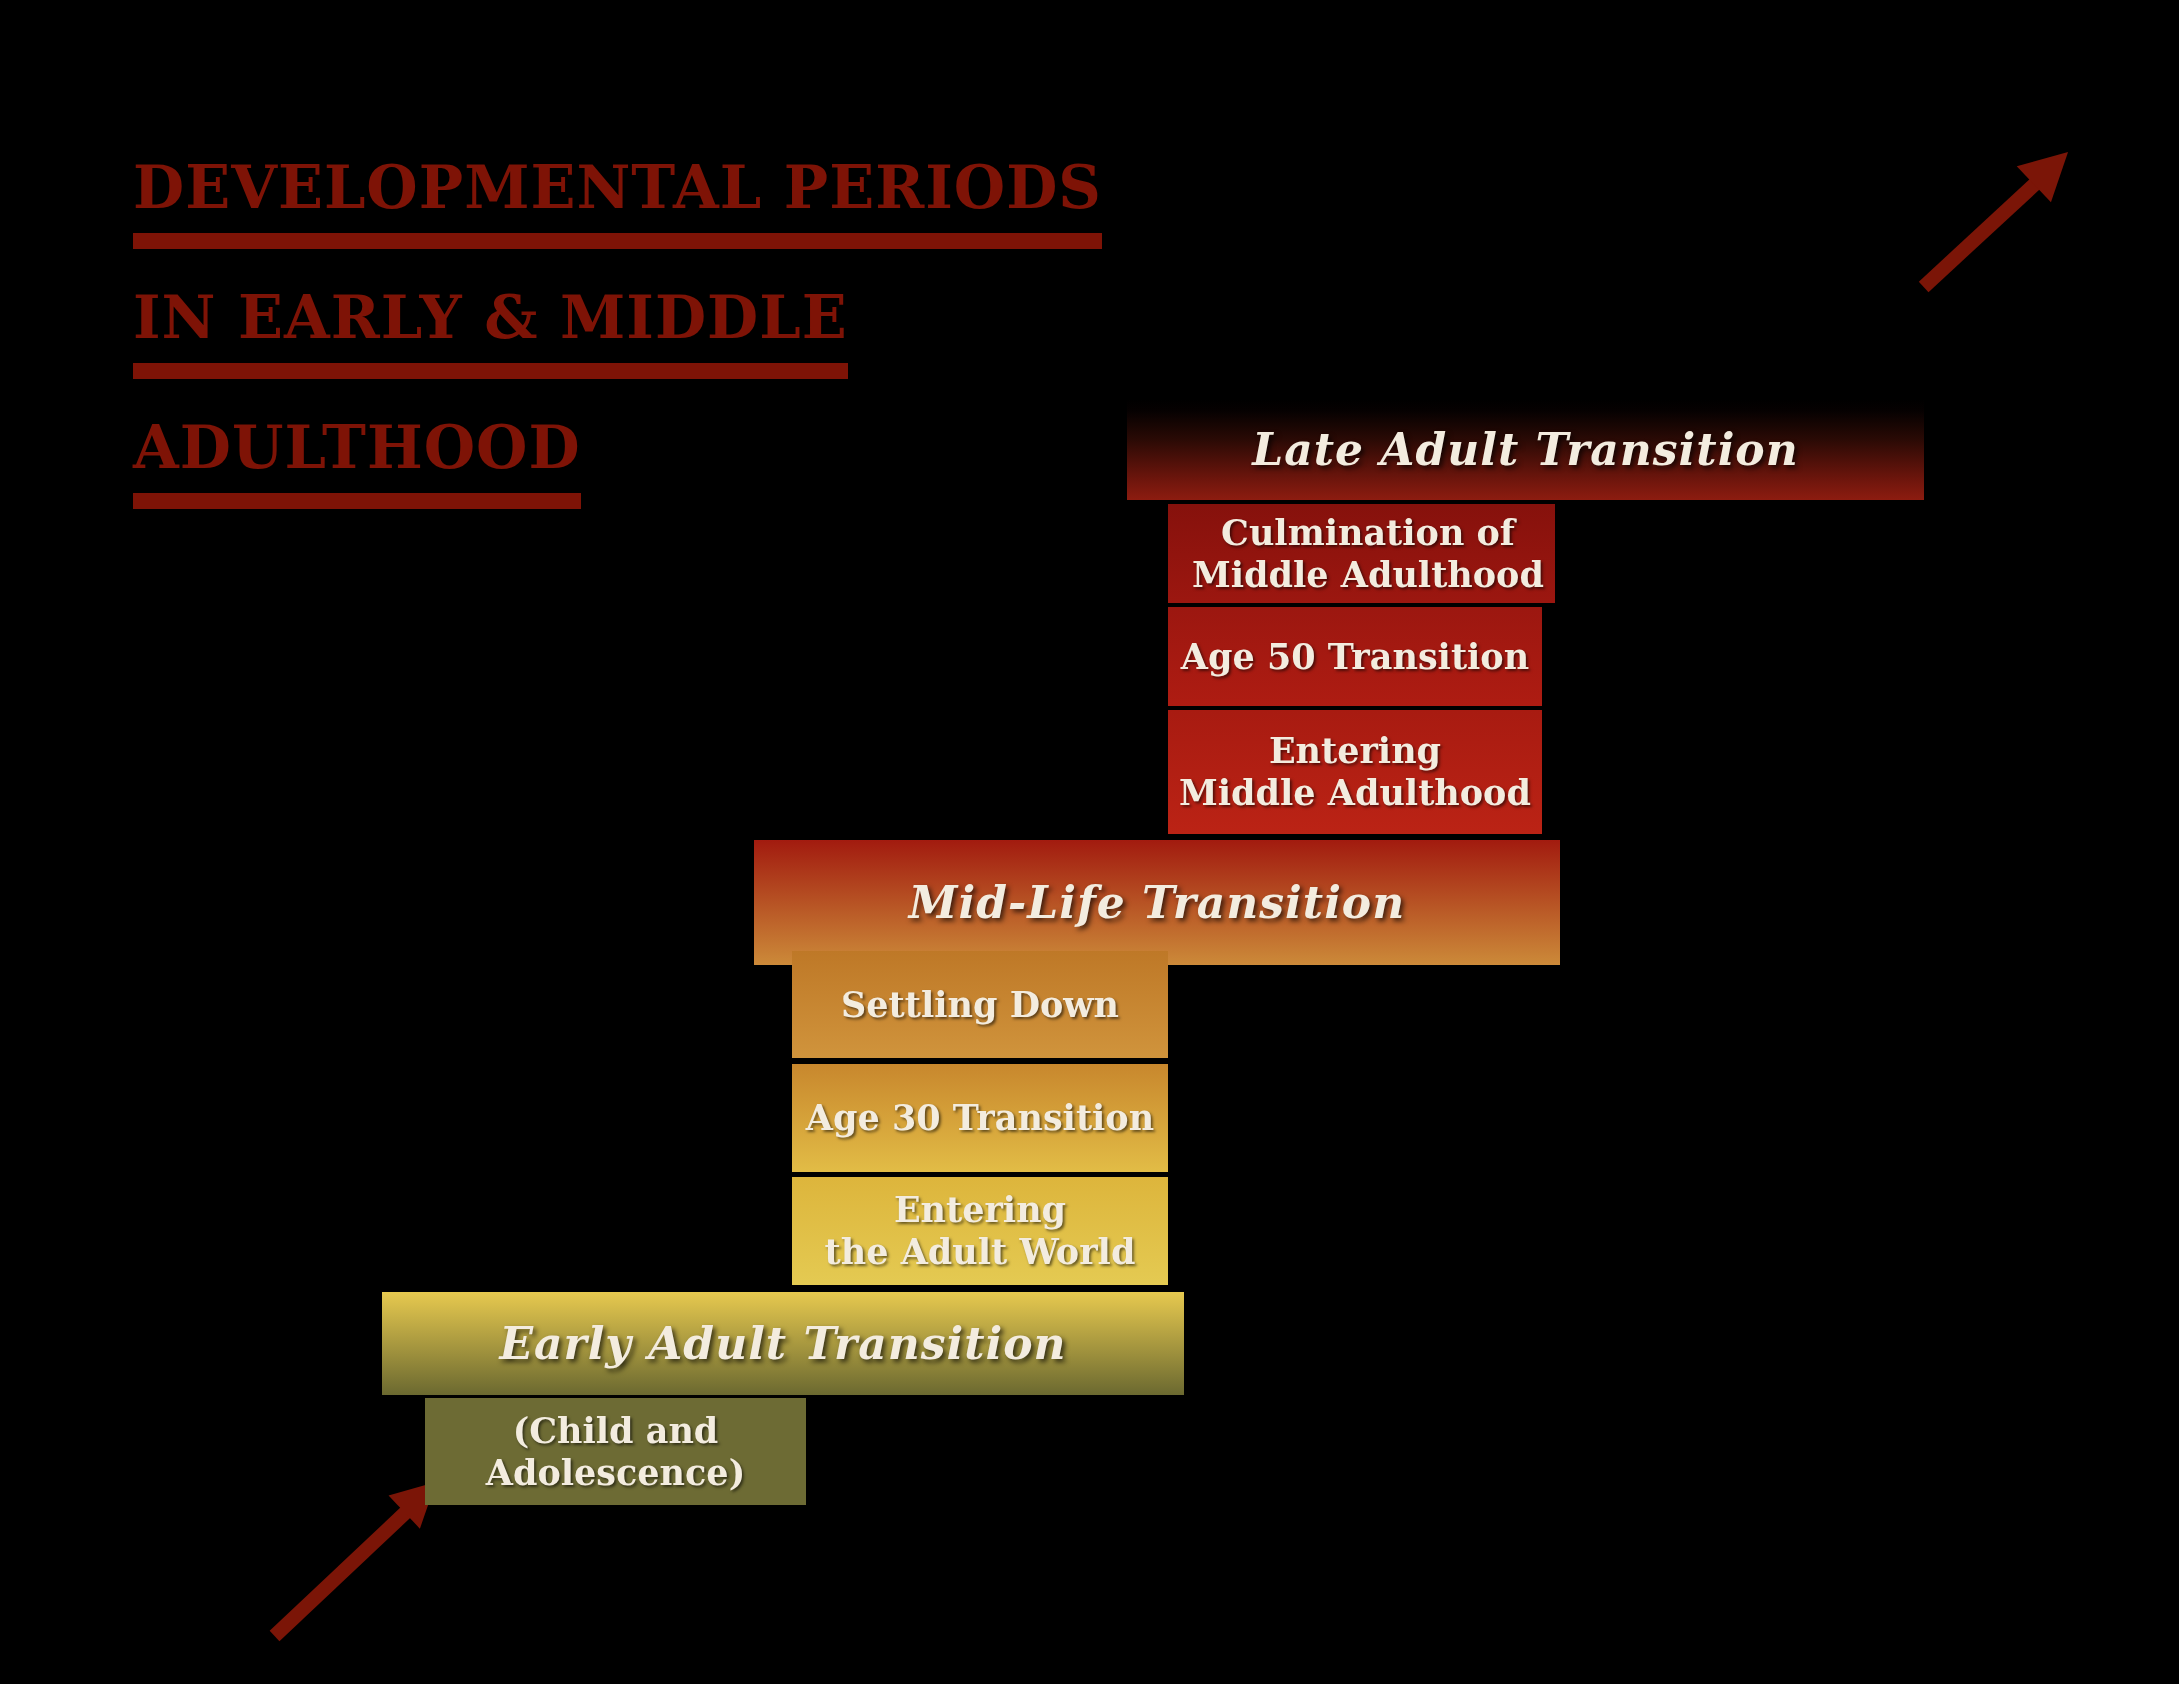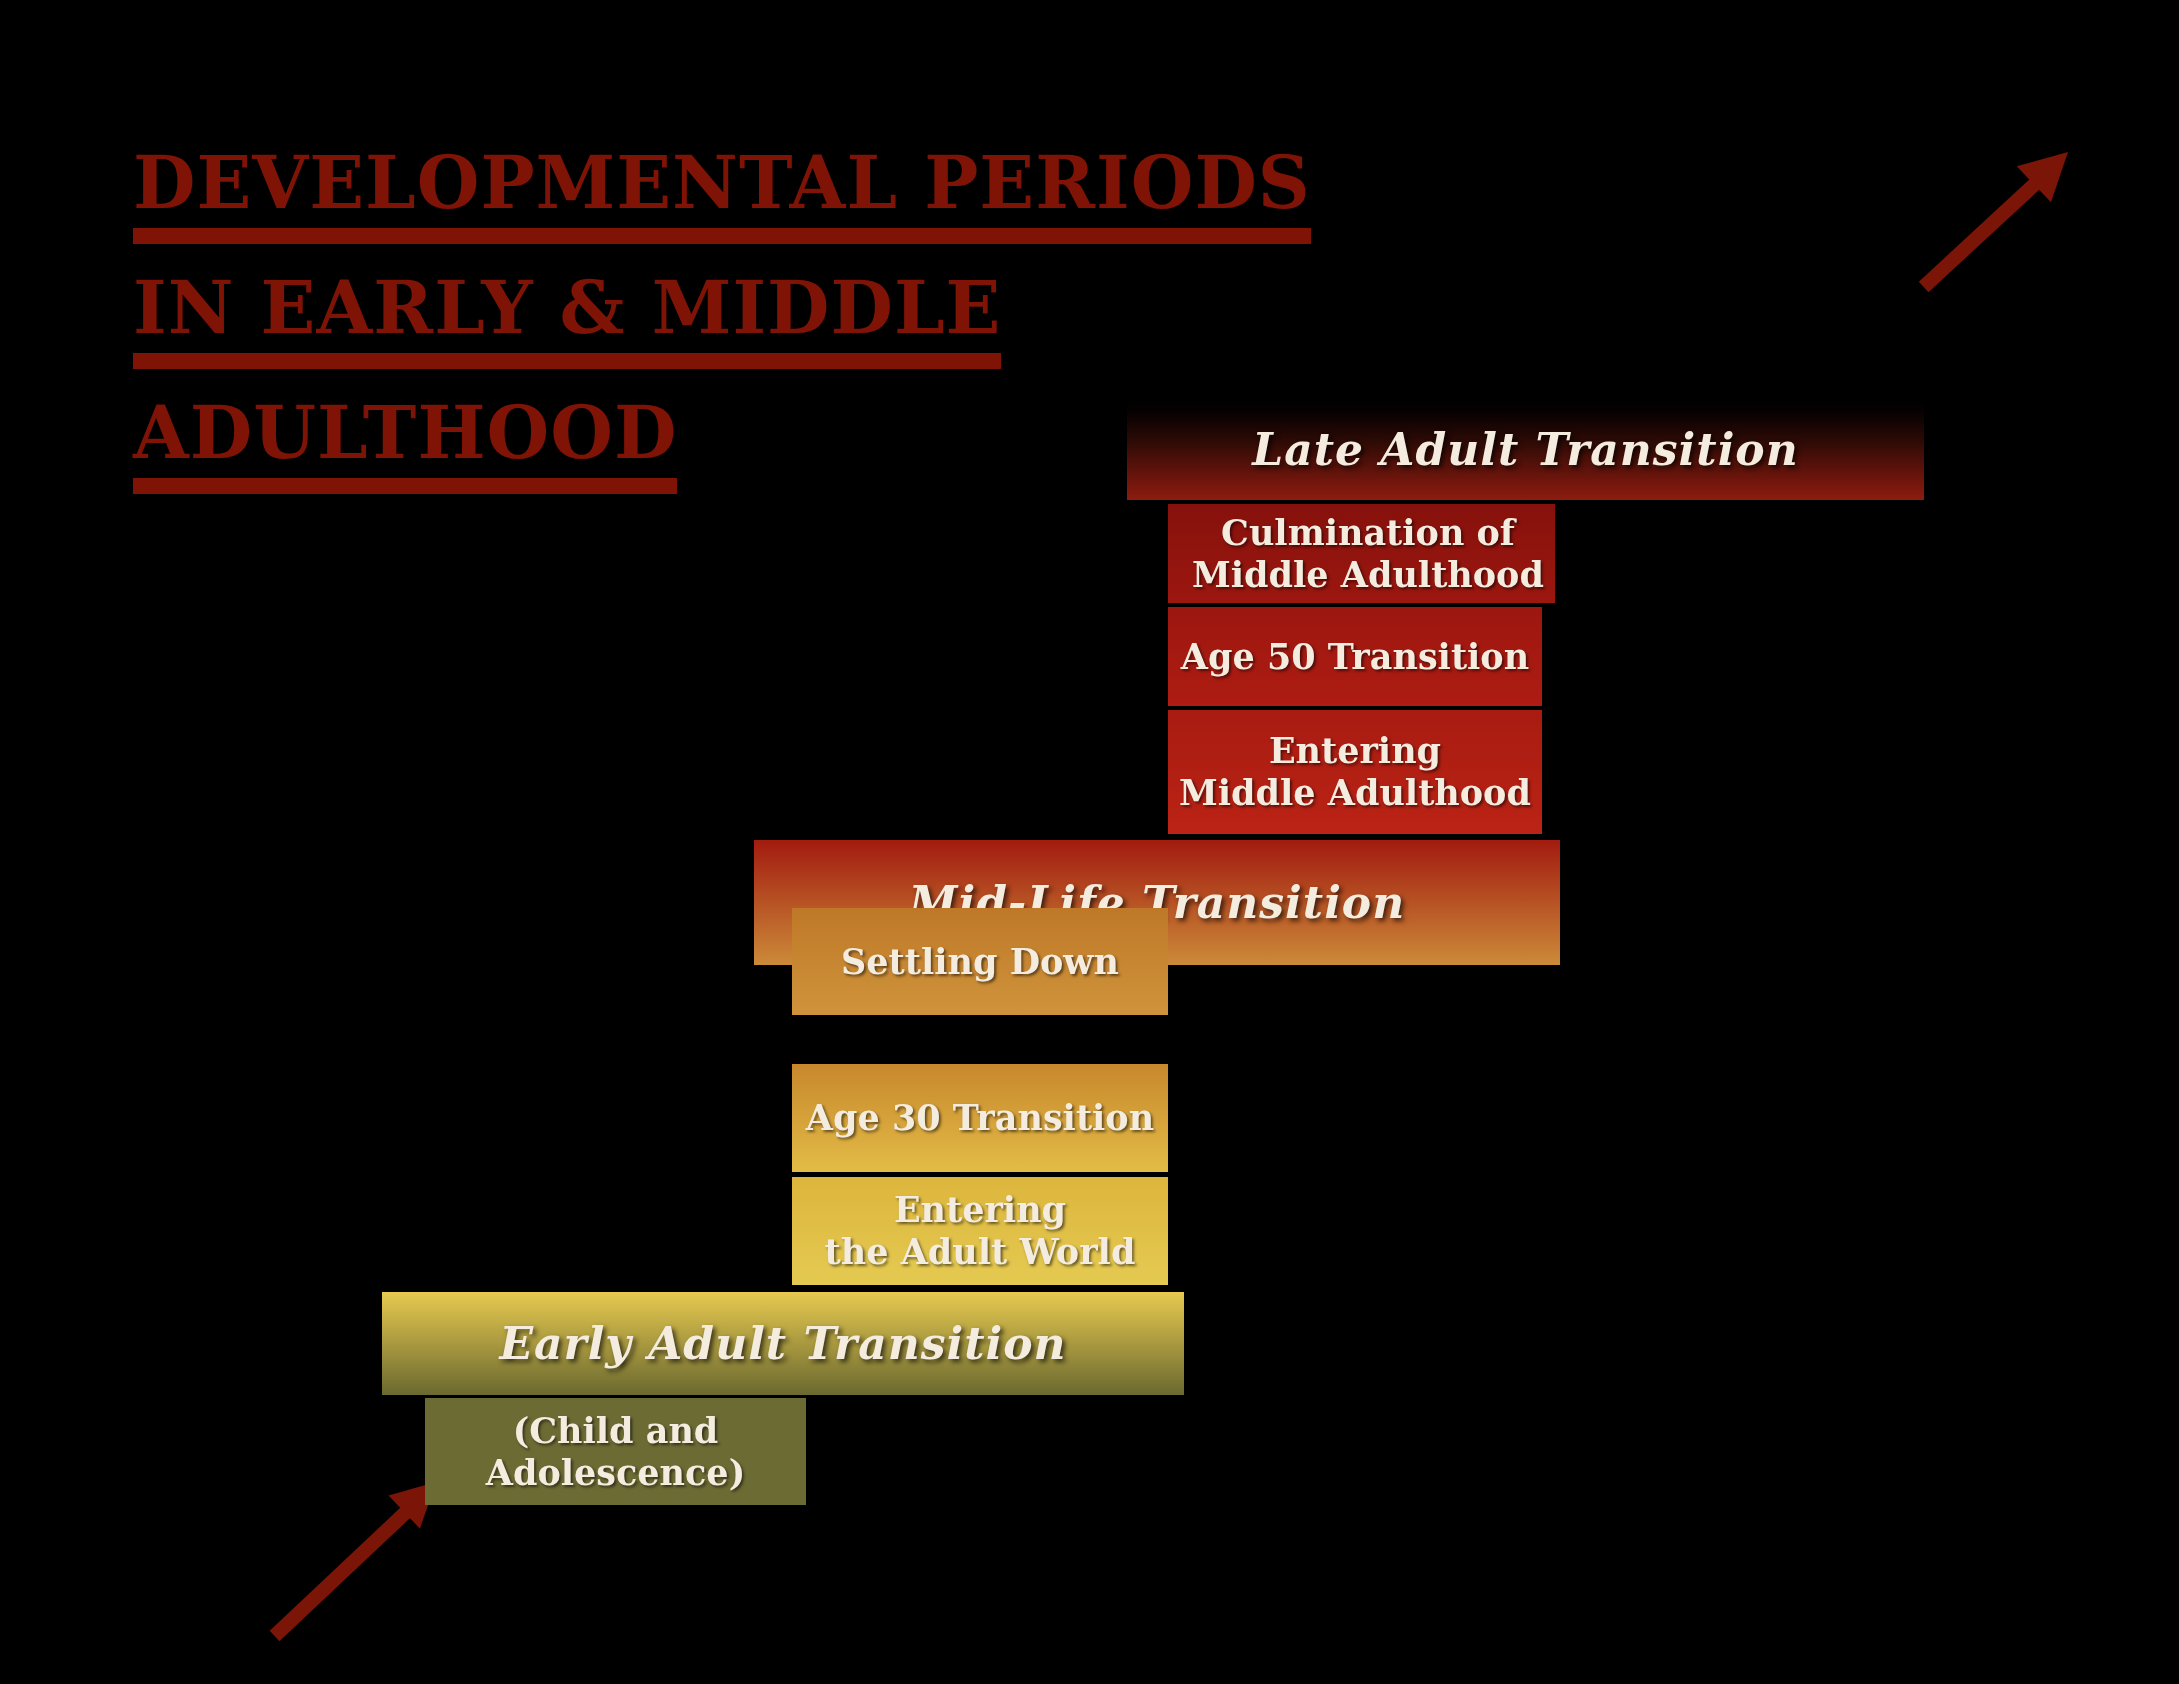--- a/index.html
+++ b/index.html
@@ -19,21 +19,21 @@
   .title{position:absolute;left:133px;top:194px;z-index:3;}
   .t-line{margin-bottom:75px;}
   .t-clip{
     display:inline-block;
     border-bottom:16px solid var(--title-red);
   }
   .t-win{height:21px;overflow:hidden;}
   .t-txt{
     display:block;
     font-weight:bold;
-    font-size:72px;line-height:90px;
+    font-size:59px;line-height:90px;
     letter-spacing:1px;
     white-space:nowrap;
     color:var(--title-red);
     margin-top:-57px;
   }
 
   
   .stage{
     position:absolute;z-index:2;
     display:flex;align-items:center;justify-content:center;
@@ -48,21 +48,21 @@
     font-size:35px;font-weight:bold;line-height:42px;
     text-shadow:1.9px 1.9px 2.9px rgba(0,0,0,.55);
   }
   .stage .lbl{white-space:pre-line;}
 
   .s0{left:1127px;top:399px;width:797px;height:101px;}
   .s1{left:1168px;top:504px;width:374px;height:99px;}
   .s2{left:1168px;top:607px;width:374px;height:99px;}
   .s3{left:1168px;top:710px;width:374px;height:124px;}
   .s4{left:754px; top:840px; width:806px;height:125px;}
-  .s5{left:792px; top:908px;width:376px;height:107px;}
+  .s5{left:792px; top:951px;width:376px;height:107px;}
   .s6{left:792px; top:1064px;width:376px;height:108px;}
   .s7{left:792px; top:1177px;width:376px;height:108px;}
   .s8{left:382px; top:1292px;width:802px;height:103px;}
   .s9{left:425px; top:1398px;width:381px;height:107px;}
 
   
   .custom-grad{
     background:linear-gradient(180deg,#000000 0%,#060101 12%,#2a0a05 40%,#6b150c 78%,#8d1c10 100%) !important;
   }
 

